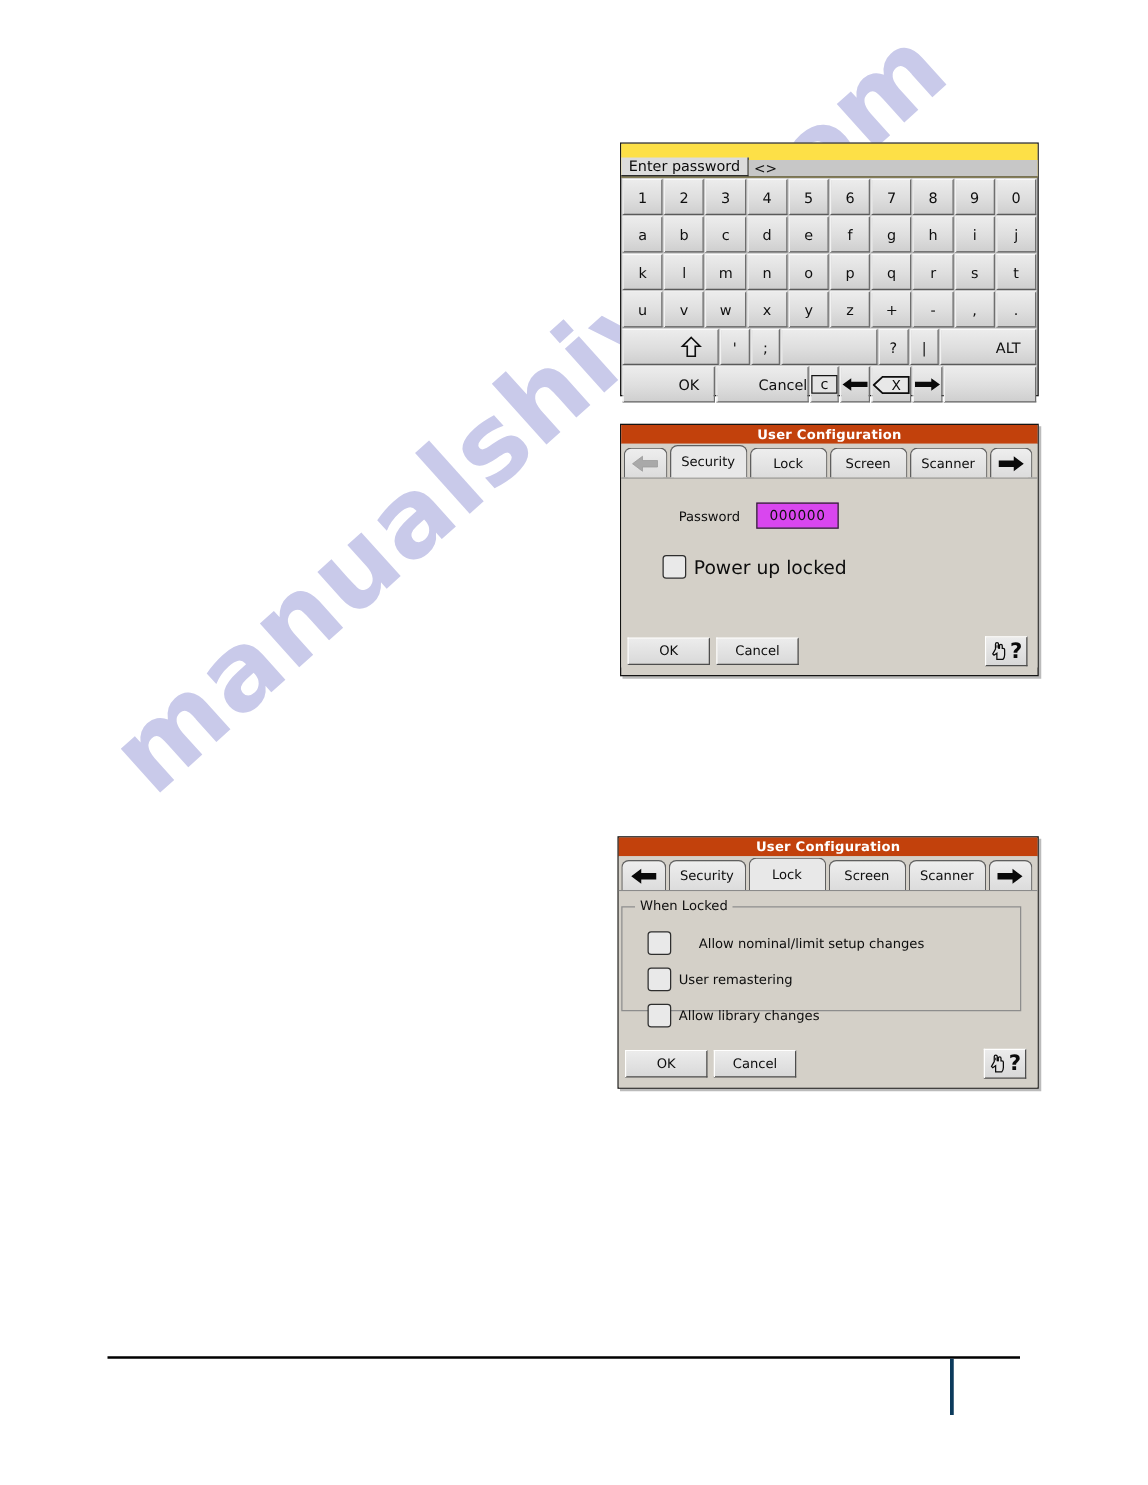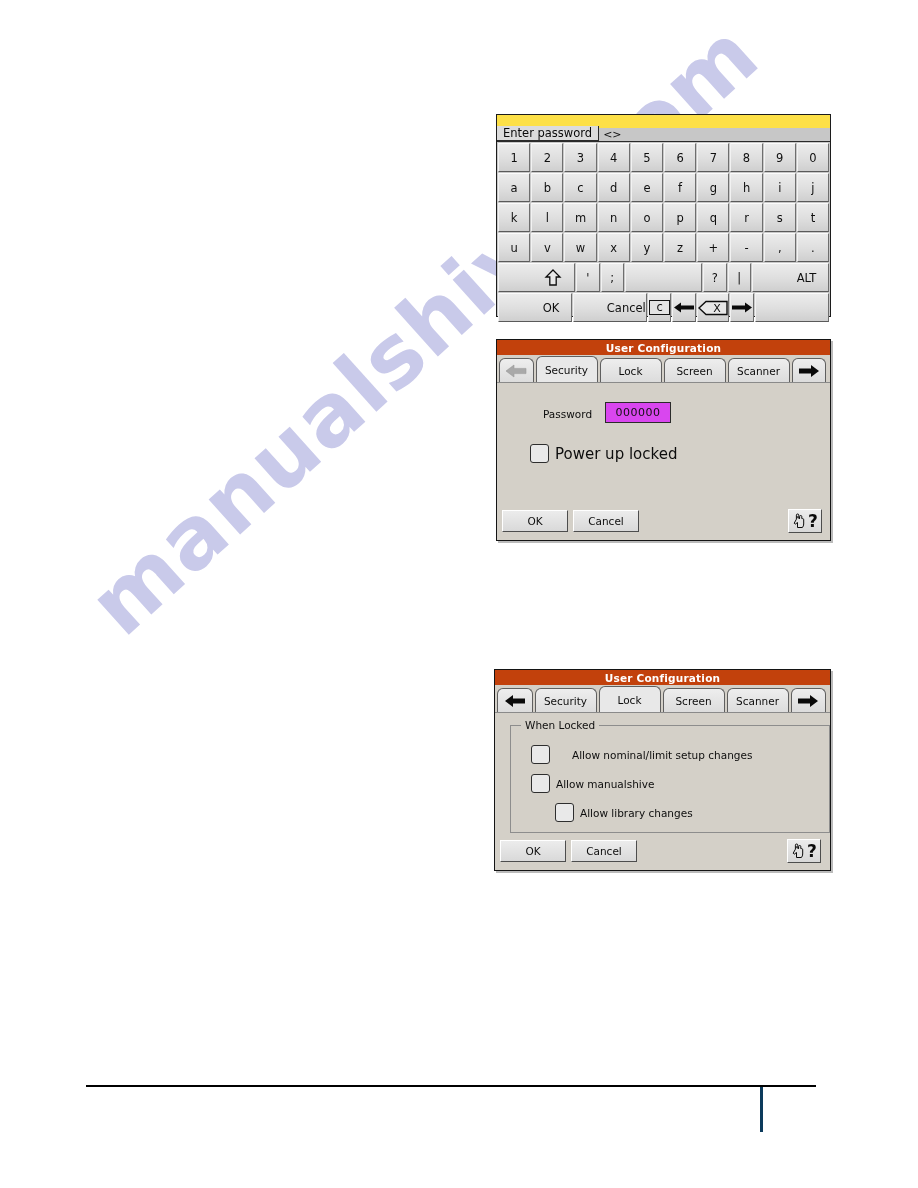--- a/index.html
+++ b/index.html
@@ -548,34 +548,34 @@
       <span>Scanner</span>
     </div>
     <div class="tab arrow-tab">
       <svg class="glyph" width="22" height="14" viewBox="0 0 22 14">
         <path d="M21 7 L13 1 L13 4.4 L1 4.4 L1 9.6 L13 9.6 L13 13 Z" fill="#0a0a0a"></path>
       </svg>
     </div>
   </div>
 
   <div class="dlg-body" style="height:157px;">
-    <div class="groupbox" style="left:15px; top:12px; width:320px; height:108px;">
+    <div class="groupbox" style="left:2px; top:12px; width:320px; height:84px;">
       <div class="groupbox-label">When Locked</div>
 
       <div class="cb-row" style="position:absolute; left:20px; top:19px;gap:22px;">
         <div class="checkbox"></div>
         <span>Allow nominal/limit setup changes</span>
       </div>
 
       <div class="cb-row" style="position:absolute; left:20px; top:48px;">
         <div class="checkbox"></div>
-        <span>Allow manualshive</span>
-      </div>
-
-      <div class="cb-row" style="position:absolute; left:20px; top:77px;margin-left:24px;">
+        <span>User remastering</span>
+      </div>
+
+      <div class="cb-row" style="position:absolute; left:20px; top:77px;">
         <div class="checkbox"></div>
         <span>Allow library changes</span>
       </div>
     </div>
 
     <div class="btn" style="position:absolute; left:5px; top:127px; width:66px; height:22px;">OK</div>
     <div class="btn" style="position:absolute; left:76px; top:127px; width:66px; height:22px;">Cancel</div>
 
     <div class="help-btn" style="position:absolute; left:292px; top:126px;">
       <svg width="15" height="16" viewBox="0 0 15 16">

